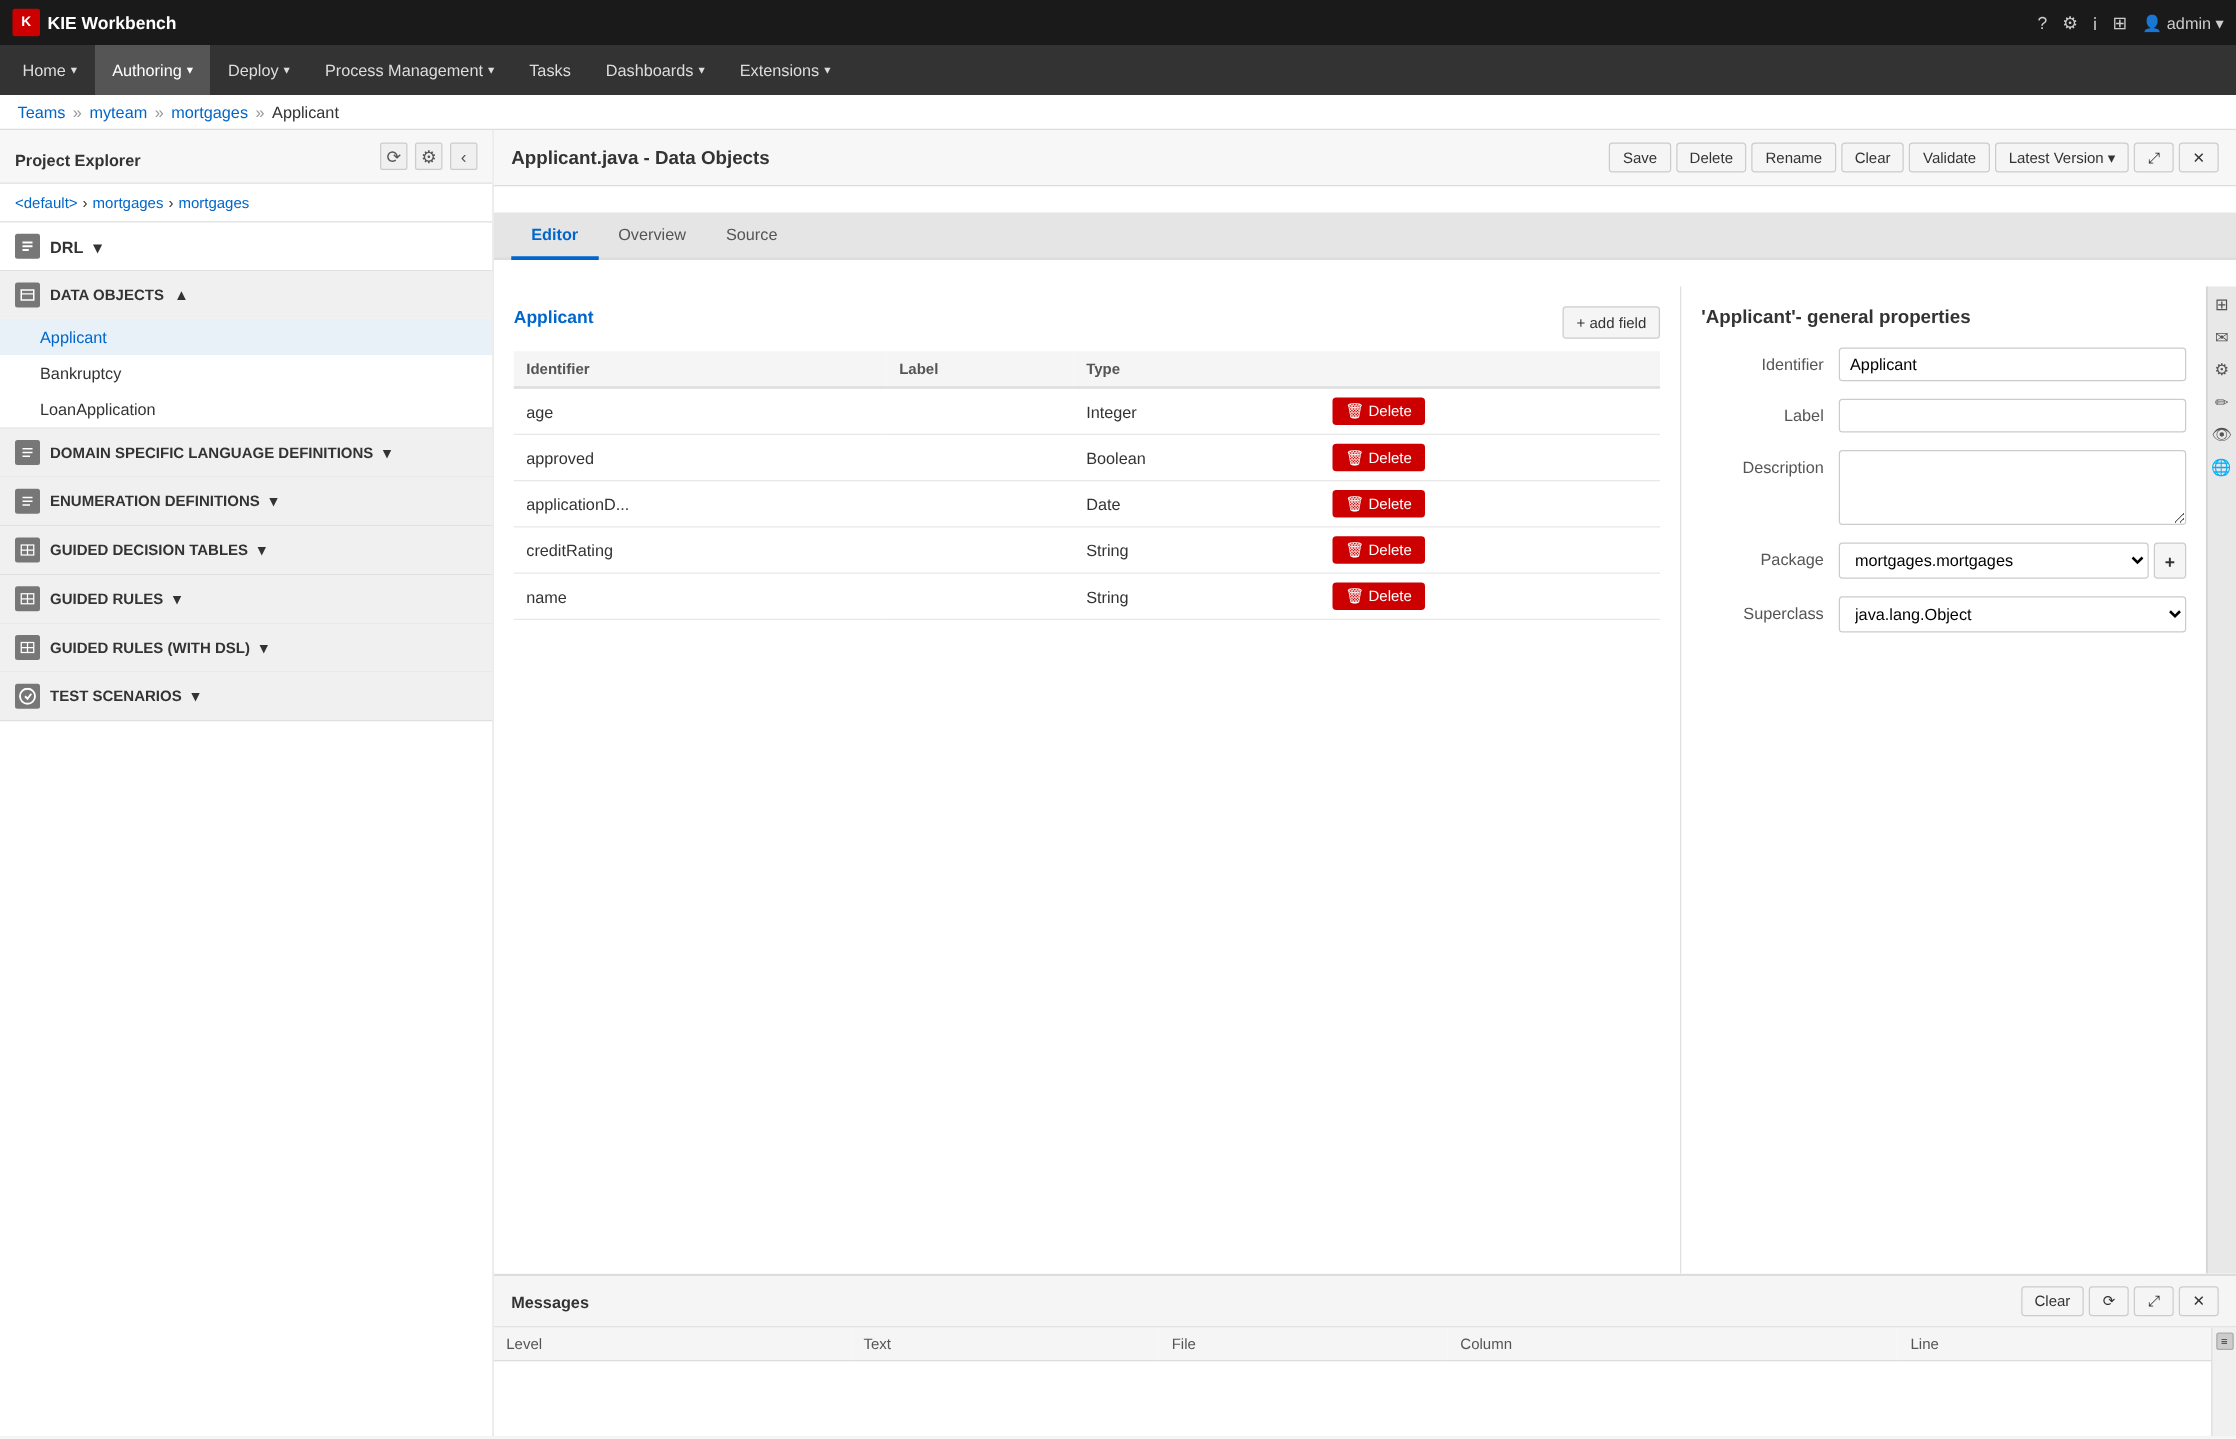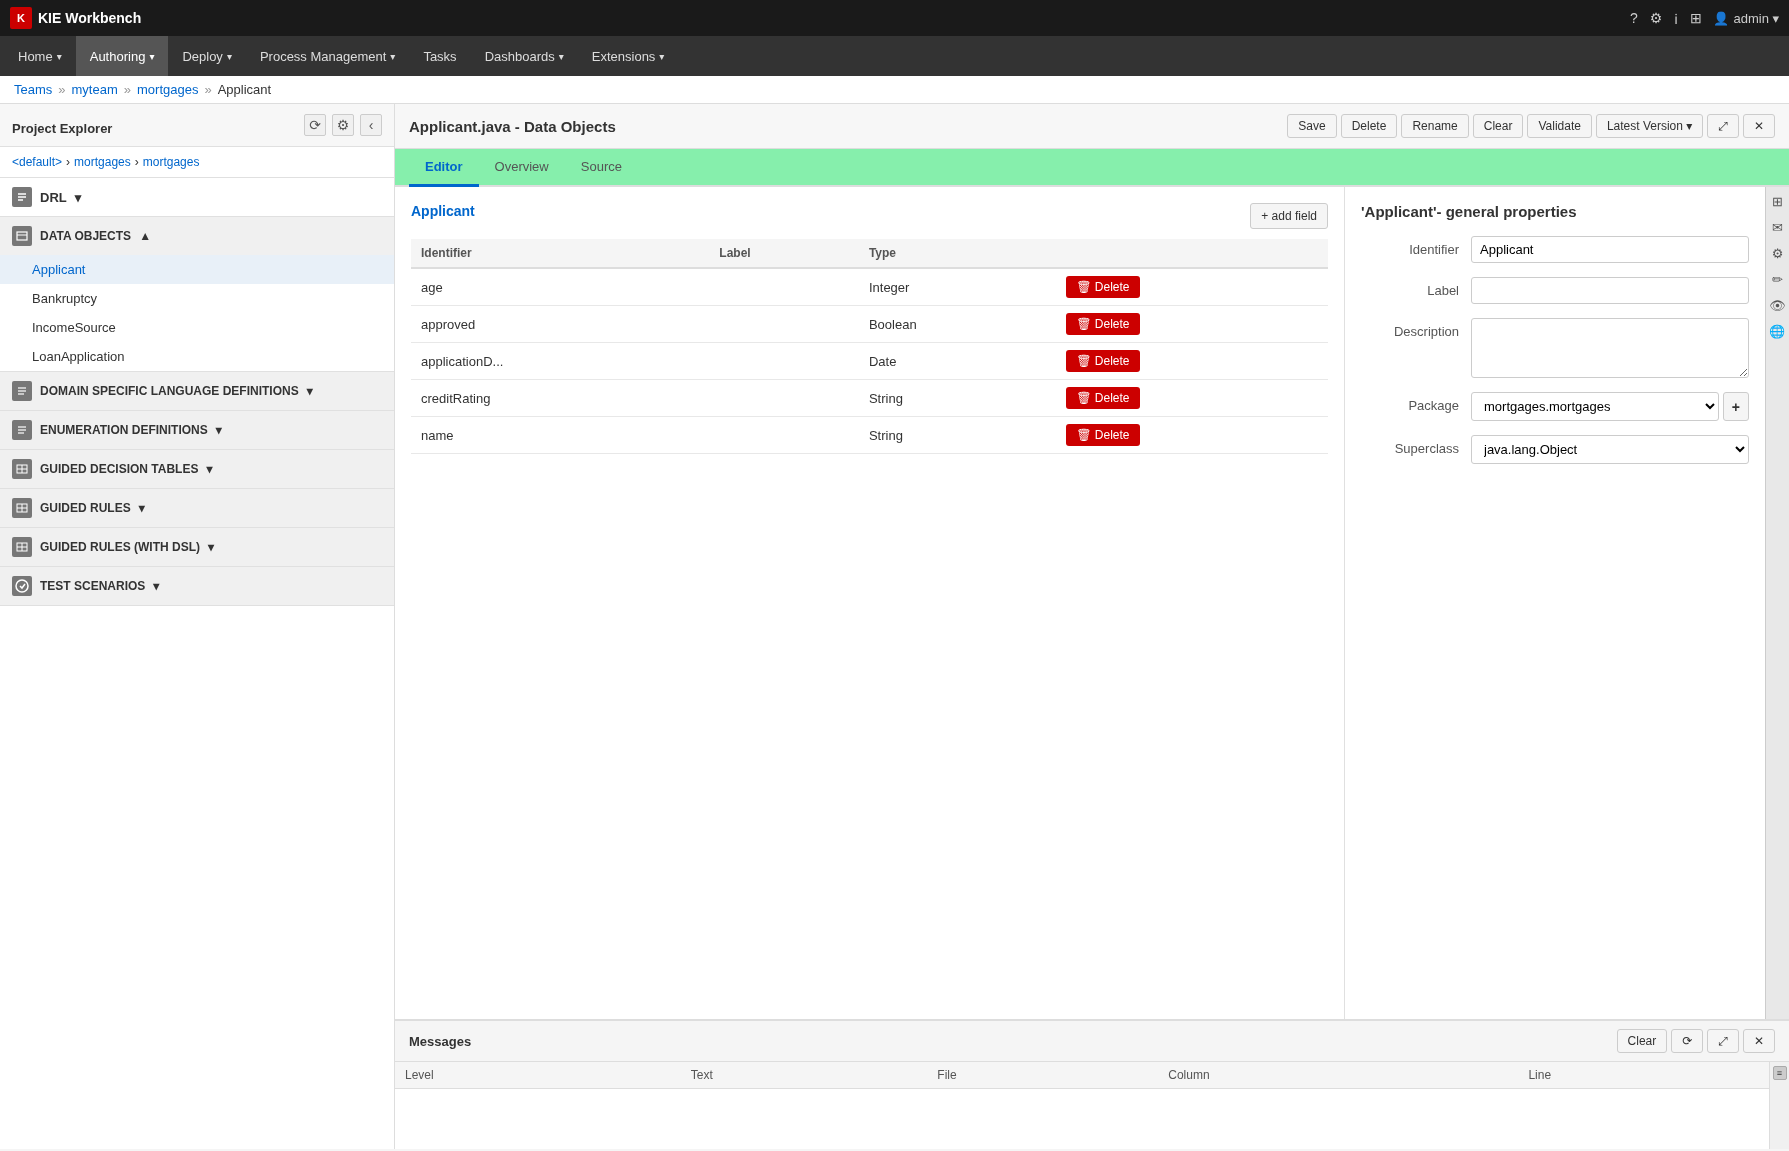--- a/index.html
+++ b/index.html
@@ -175,20 +175,21 @@
     }
     .sidebar-item.active { background: #e8f0f8; color: #0066cc; }
 
     
     .content-area {
       flex: 1;
       display: flex;
       flex-direction: column;
       overflow: hidden;
       background: #fff;
+      gap: 21px;
     }
 
     
     .file-header {
       display: flex;
       align-items: center;
       justify-content: space-between;
       padding: 10px 14px;
       border-bottom: 1px solid #ddd;
       background: #f7f7f7;
@@ -209,21 +210,21 @@
       border-radius: 3px;
       border: 1px solid #ccc;
       background: #f5f5f5;
       color: #333;
     }
 
     
     .tabs {
       display: flex;
       border-bottom: 2px solid #ddd;
-      background: #86efac;
+      background: #e5e5e5;
       padding: 0 14px;
     }
     .tab {
       padding: 10px 16px;
       cursor: pointer;
       font-size: 13px;
       color: #555;
       border-bottom: 3px solid transparent;
       margin-bottom: -2px;
     }
@@ -561,21 +562,20 @@
               <rect width="14" height="14" fill="#777" rx="2"></rect>
               <rect x="2" y="3" width="10" height="8" fill="none" stroke="#fff" stroke-width="1.2"></rect>
               <line x1="2" y1="6" x2="12" y2="6" stroke="#fff" stroke-width="1"></line>
             </svg>
         </div>
         <span>DATA OBJECTS</span>
         <span>▲</span>
       </div>
       <div class="sidebar-item active">Applicant</div>
       <div class="sidebar-item">Bankruptcy</div>
-      <div class="sidebar-item">IncomeSource</div>
       <div class="sidebar-item">LoanApplication</div>
     </div>
 
     <div class="sidebar-section">
       <div class="sidebar-section-header">
         <div class="sidebar-section-icon">
           <svg width="14" height="14" viewBox="0 0 14 14">
               <rect width="14" height="14" fill="#777" rx="2"></rect>
               <line x1="3" y1="4" x2="11" y2="4" stroke="#fff" stroke-width="1.2"></line>
               <line x1="3" y1="7" x2="11" y2="7" stroke="#fff" stroke-width="1.2"></line>

